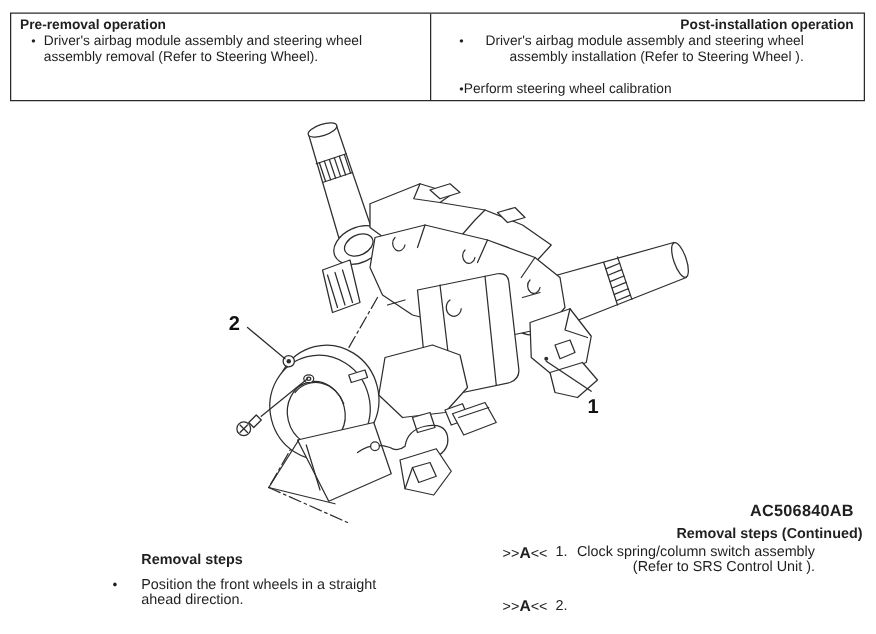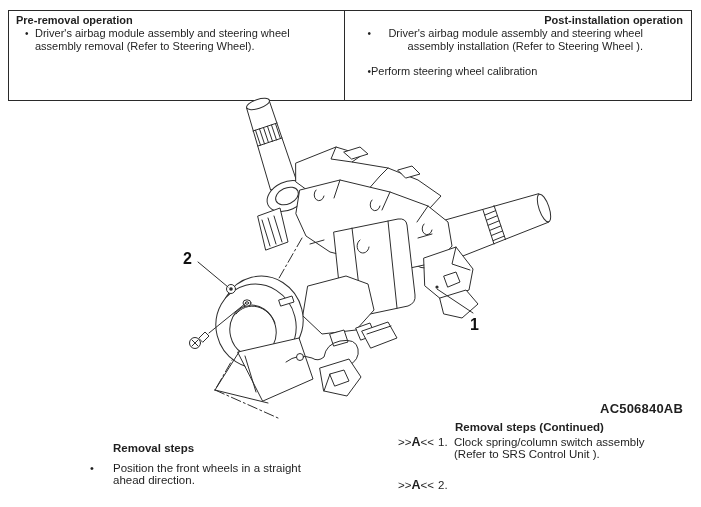--- a/index.html
+++ b/index.html
@@ -3,21 +3,21 @@
 <meta charset="utf-8">
 <style>
   html,body{margin:0;padding:0;}
   body{
     width:701px;height:507px;position:relative;overflow:hidden;
     background:#ffffff;color:#1f1f1f;
     font-family:"Liberation Sans","DejaVu Sans",sans-serif;
   }
   
   .op-table{
-    position:absolute;left:8px;top:10px;width:684px;height:91px;
+    position:absolute;left:8px;top:10px;width:684px;height:71px;
     border:1.5px solid #2a2a2a;display:flex;box-sizing:border-box;
     font-size:11px;line-height:13px;
   }
   .op-cell{box-sizing:border-box;padding:3px 8px 0 4px;}
   .op-cell.pre{width:335px;flex:none;}
   .op-cell.post{flex:1;border-left:1.5px solid #2a2a2a;text-align:right;}
   .op-title{font-weight:bold;margin-left:3px;}
   .bullet-row{display:flex;margin-top:0;}
   .bullet-row .dot{flex:none;width:10px;margin-left:12px;font-size:10px;}
   .bullet-row .btxt{max-width:272px;}
@@ -27,21 +27,21 @@
   .fig-code{
     position:absolute;right:18px;top:401px;
     font-size:13px;font-weight:bold;letter-spacing:.2px;
   }
   
   .steps-left{position:absolute;left:90px;top:442px;width:300px;font-size:11.5px;line-height:12.5px;}
   .steps-left .title{font-weight:bold;margin-left:23px;}
   .steps-left .bullet-row{margin-top:7px;}
   .steps-left .dot{flex:none;width:10px;margin-left:0;font-size:11px;}
   .steps-left .btxt{max-width:214px;margin-left:13px;}
-  .steps-right{position:absolute;left:398px;top:421px;width:292px;font-size:11.5px;line-height:12.5px;}
+  .steps-right{position:absolute;left:398px;top:421px;width:292px;font-size:11.5px;line-height:12.5px;text-align:right;}
   .steps-right .title{font-weight:bold;margin-left:57px;}
   .step-row{display:flex;margin-top:2px;}
   .step-row.spaced{margin-top:18px;}
   .marker{flex:none;width:40px;white-space:nowrap;}
   .marker b{font-size:12.5px;}
   .stepnum{flex:none;width:16px;}
   .steptxt{max-width:198px;}
 </style>
 </head>
 <body>

